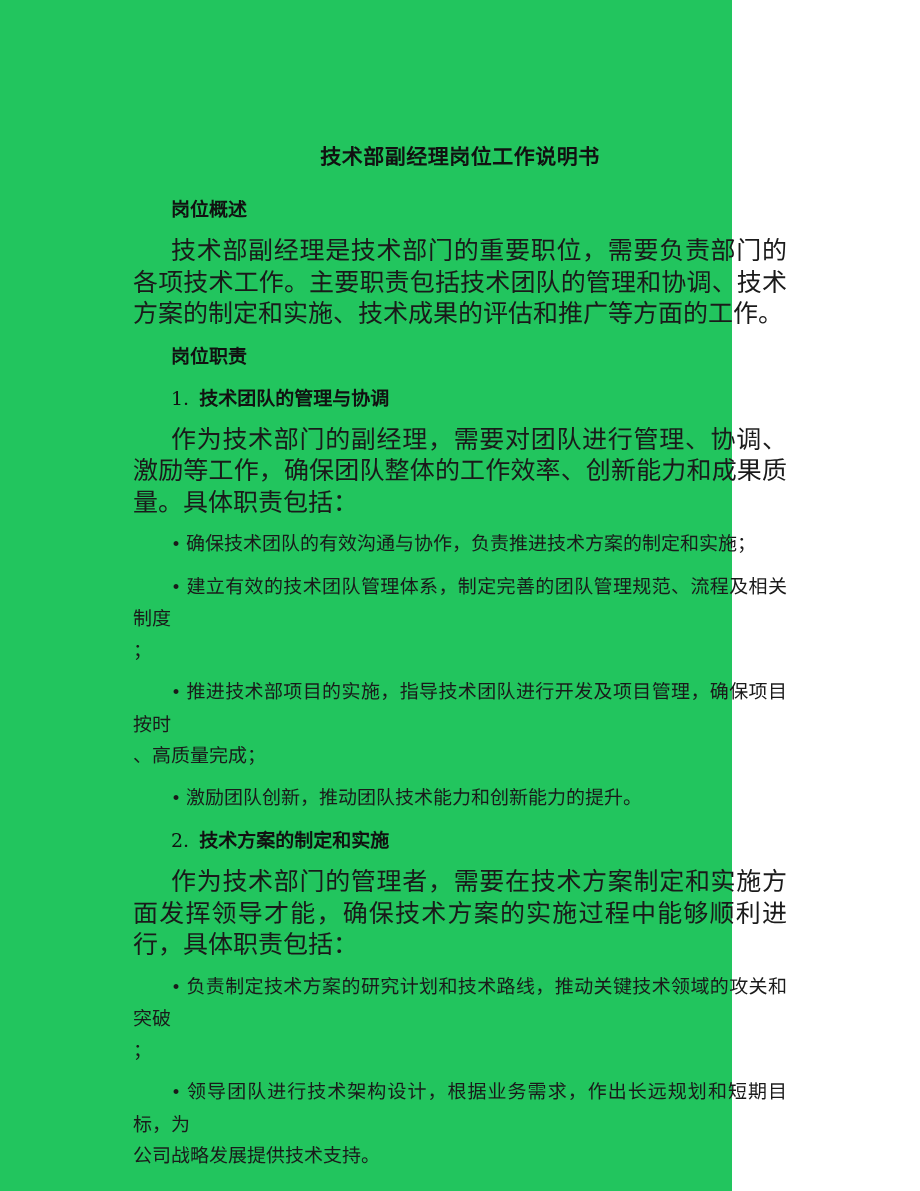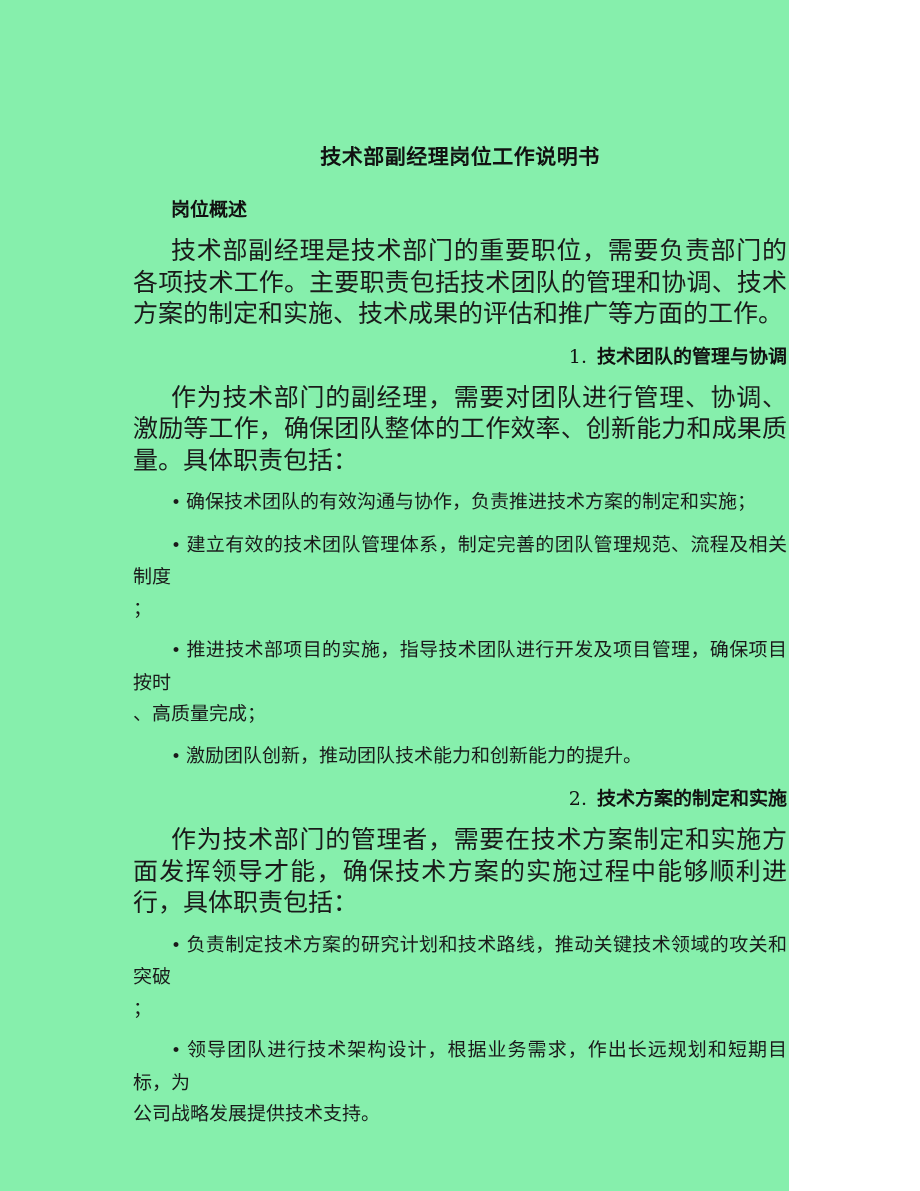--- a/index.html
+++ b/index.html
@@ -12,23 +12,23 @@
     width: 920px;
     height: 1191px;
     font-family: "DejaVu Serif", "Liberation Serif", serif;
     color: #1a1a1a;
     -webkit-font-smoothing: antialiased;
     overflow: hidden;
   }
 
   .page {
     position: relative;
-    width: 789px;
+    width: 732px;
     height: 1191px;
-    background: #86efac;
+    background: #22c55e;
     box-sizing: border-box;
   }
 
   .content {
     position: absolute;
     left: 133px;
     top: 142px;
     width: 654px;
   }
 
@@ -57,21 +57,20 @@
 
   
   .num-heading {
     font-size: 19px;
     font-weight: bold;
     line-height: 31px;
     margin: 0;
     padding: 6px 0 5px 0;
     text-indent: 38px;
     color: #111111;
-    text-align: right;
   }
   .num-heading .num {
     font-weight: normal;
     font-family: "DejaVu Serif", "Liberation Serif", serif;
   }
   .num-heading .num-gap {
     display: inline-block;
     width: 10px;
   }
 
@@ -117,20 +116,21 @@
 
 <div class="page">
   <div class="content">
 
     <h1 class="doc-title">技术部副经理岗位工作说明书</h1>
 
     <h2 class="sec-heading">岗位概述</h2>
 
     <p class="body-para">技术部副经理是技术部门的重要职位，需要负责部门的各项技术工作。主要职责包括技术团队的管理和协调、技术方案的制定和实施、技术成果的评估和推广等方面的工作。</p>
 
+    <h2 class="sec-heading">岗位职责</h2>
 
     <h3 class="num-heading">
       <span class="num">1.</span><span class="num-gap"></span><span>技术团队的管理与协调</span>
     </h3>
 
     <p class="body-para">作为技术部门的副经理，需要对团队进行管理、协调、激励等工作，确保团队整体的工作效率、创新能力和成果质量。具体职责包括：</p>
 
     <p class="bullet-para">
       <span class="bullet-mark">•</span><span>确保技术团队的有效沟通与协作，负责推进技术方案的制定和实施；</span>
     </p>

